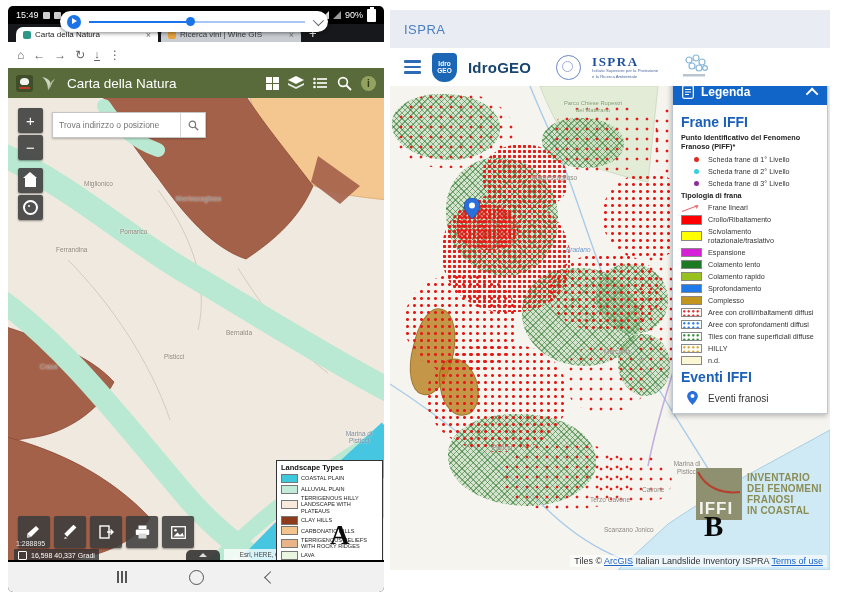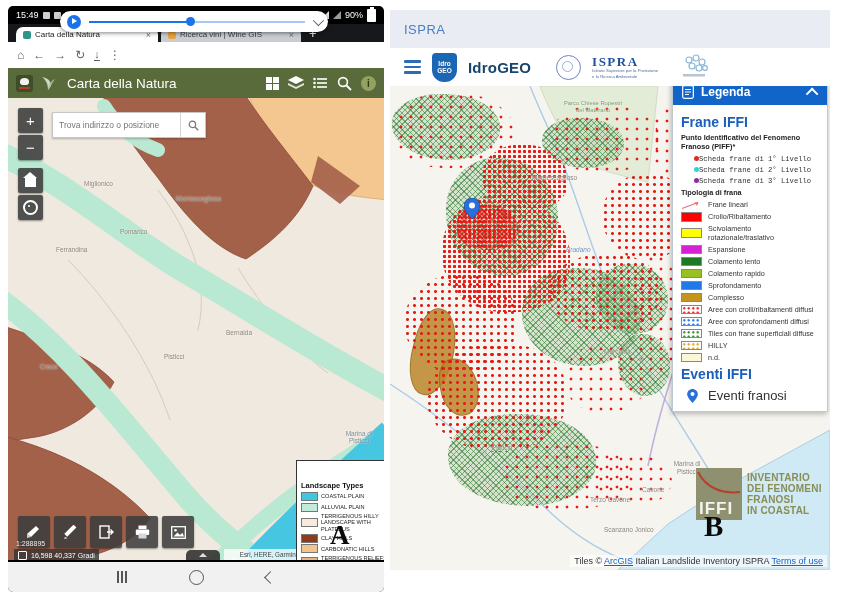--- a/index.html
+++ b/index.html
@@ -87,21 +87,21 @@
   .crosshair{width:7px;height:7px;border:1px solid #fff;position:relative;border-radius:1px;}
   .expander{position:absolute;left:178px;top:452px;width:34px;height:10px;background:rgba(40,40,40,.85);
             border-radius:5px 5px 0 0;display:flex;align-items:center;justify-content:center;}
   .expander:before{content:"";border-left:4px solid transparent;border-right:4px solid transparent;border-bottom:4px solid #ddd;}
   .attr-strip{position:absolute;left:216px;top:451px;width:126px;height:11px;background:rgba(255,255,255,.78);
               font-size:6.3px;color:#444;line-height:11px;text-align:center;white-space:nowrap;}
   .esri-logo{position:absolute;left:318px;top:444px;font-size:14px;font-weight:bold;color:#9a9a9a;
              font-style:italic;text-shadow:0 0 2px #fff;}
 
   .ls-legend{position:absolute;left:268px;top:362px;width:107px;background:#fff;border:1px solid #333;
-             padding:20px 4px 3px;box-sizing:border-box;margin-left:20px;}
+             padding:2px 4px 3px;box-sizing:border-box;}
   .ls-title{font-size:7.5px;font-weight:bold;color:#111;margin-bottom:2px;}
   .ls-row{display:flex;align-items:center;gap:3px;margin:1.5px 0;}
   .ls-sw{width:15px;height:7px;border:0.5px solid #777;flex:none;}
   .ls-lb{font-size:5.6px;color:#222;line-height:1.15;}
 
   .label-a{position:absolute;left:322px;top:514px;font:bold 27px "Liberation Serif",serif;color:#0a0a0a;z-index:10;}
 
   .navbar{position:absolute;left:0;top:556px;width:376px;height:30px;background:#f1f1f1;
           display:flex;align-items:center;justify-content:center;gap:62px;}
   .nav-recents{display:flex;gap:2.5px;}
@@ -149,34 +149,34 @@
 
   .legend-panel{position:absolute;left:282px;top:-8px;width:156px;background:#fff;
                 border:1px solid #bcc7d1;box-shadow:-1px 2px 5px rgba(0,0,0,.25);z-index:6;box-sizing:border-box;}
   .lp-head{height:26px;background:#1164c8;display:flex;align-items:center;gap:7px;padding:0 9px;}
   .lp-title{color:#fff;font-size:12px;font-weight:bold;}
   .chev-up{width:7px;height:7px;border-left:2px solid #fff;border-top:2px solid #fff;
            transform:rotate(45deg) translateY(2px);margin-left:auto;}
   .lp-body{padding:5px 8px 7px;}
   .sec-title{color:#1b5fb8;font-weight:bold;font-size:14px;margin:4px 0 3px;}
   .sub-head{font-size:7.3px;font-weight:bold;color:#222;margin:2px 0;}
-  .dot-row{display:flex;align-items:center;padding:1.5px 0 1.5px 13px;font-size:7.2px;color:#333;font-family:Liberation Mono, monospace;}
+  .dot-row{display:flex;align-items:center;gap:9px;padding:1.5px 0 1.5px 13px;font-size:7.2px;color:#333;}
   .dot{width:5px;height:5px;border-radius:50%;flex:none;}
   .dot-red{background:#e02b20;} .dot-cyan{background:#35cfe0;} .dot-purple{background:#8c2d9c;}
   .sw-row{display:flex;align-items:center;gap:6px;margin:2.5px 0;font-size:7.2px;color:#333;}
   .sw{width:21px;height:9.5px;border:1px solid #888;flex:none;box-sizing:border-box;}
   .sw-red{background:#f00;} .sw-yellow{background:#ff0;} .sw-magenta{background:#d520d5;}
   .sw-dgreen{background:#1d7a24;} .sw-lgreen{background:#97c11f;} .sw-blue{background:#2079e8;} .sw-ochre{background:#c3941e;}
   .pat{background-color:#fff;background-size:4.5px 4.5px;}
   .pat-red{background-image:radial-gradient(circle,#e02020 1px,transparent 1.35px);}
   .pat-blue{background-image:radial-gradient(circle,#2079e8 1px,transparent 1.35px);}
   .pat-green{background-image:radial-gradient(circle,#2a8c2a 1px,transparent 1.35px);}
   .pat-ochre{background-image:radial-gradient(circle,#d8a62a 1px,transparent 1.35px);}
   .sw-nd{background:#fbf6d3;}
-  .ev-row{display:flex;align-items:center;gap:10px;padding:3px 0 1px 6px;font-size:13px;color:#333;}
+  .ev-row{display:flex;align-items:center;gap:10px;padding:3px 0 1px 6px;font-size:10px;color:#333;}
 
   .iffi{position:absolute;left:306px;top:382px;display:flex;gap:5px;align-items:center;z-index:5;}
   .iffi-sq{width:46px;height:52px;background:#8e9070;position:relative;flex:none;}
   .iffi-acr{position:absolute;left:3px;bottom:1px;color:#f4f4ee;font-size:17px;font-weight:bold;letter-spacing:1px;
             font-family:"Liberation Sans",sans-serif;}
   .iffi-text{color:#8a8d55;font-weight:bold;font-size:10px;line-height:1.12;letter-spacing:.2px;white-space:nowrap;}
   .label-b{position:absolute;left:314px;top:424px;font:bold 29px "Liberation Serif",serif;color:#0a0a0a;z-index:7;}
 
   .tiles-attr{position:absolute;right:3px;bottom:3px;font-size:9px;color:#333;background:rgba(255,255,255,.6);
               padding:1px 4px;white-space:nowrap;z-index:8;}

